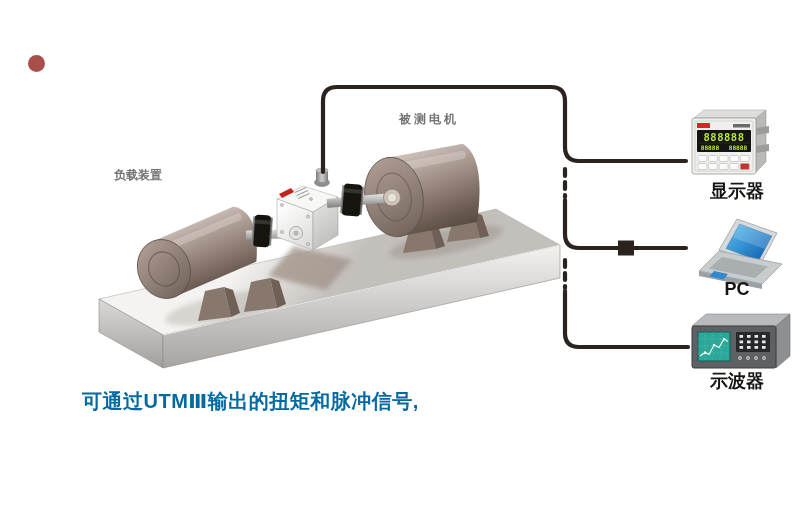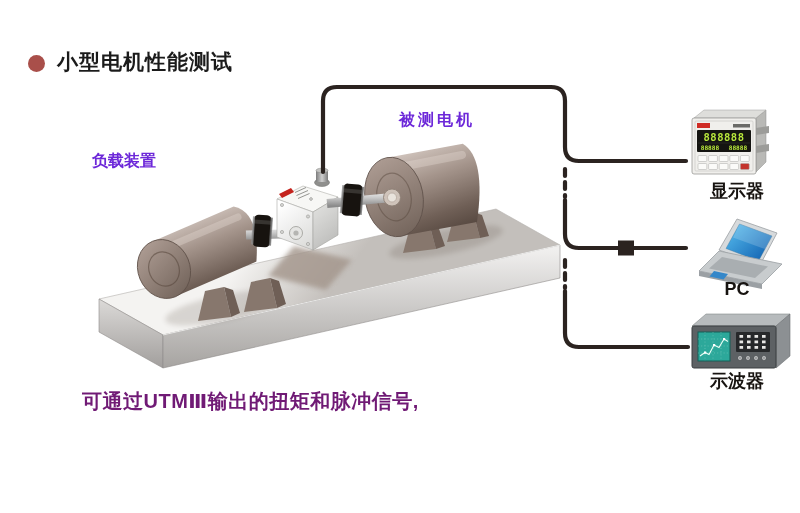--- a/index.html
+++ b/index.html
@@ -1,32 +1,31 @@
 <!DOCTYPE html>
 <html><head>
 <meta charset="utf-8">
 <style>
   html,body{margin:0;padding:0;background:#fff;}
   .stage{position:relative;width:800px;height:513px;background:#ffffff;overflow:hidden;
          font-family:"Liberation Sans","DejaVu Sans",sans-serif;}
   .abs{position:absolute;}
   .bullet{width:17px;height:17px;border-radius:50%;}
   .title{font-size:21px;font-weight:700;color:#1b1b1b;letter-spacing:1px;white-space:nowrap;}
-  .scene-label{font-size:16px;font-weight:700;color:#6d28d9;line-height:21px;white-space:nowrap;}
+  .scene-label{font-size:12px;font-weight:700;color:#737373;line-height:21px;white-space:nowrap;}
   .dev-label{width:130px;text-align:center;font-size:18px;font-weight:700;color:#171310;white-space:nowrap;}
-  .caption{font-size:20px;font-weight:700;color:#701a75;line-height:28px;letter-spacing:0.5px;white-space:nowrap;}
+  .caption{font-size:20px;font-weight:700;color:#0369a1;line-height:28px;letter-spacing:0.5px;white-space:nowrap;}
   svg{display:block;}
 </style>
 </head>
 <body>
 
 <div class="stage">
 
   <div class="abs bullet" style="left:28px;top:55px;background:#A94F4A;"></div>
-  <div class="abs title" style="left:57px;top:48px;">小型电机性能测试</div>
 
   <svg class="abs" style="left:0;top:0;" width="800" height="513" viewBox="0 0 800 513">
     <defs>
       <linearGradient id="platTop" gradientUnits="userSpaceOnUse" x1="260" y1="238" x2="332" y2="292">
         <stop offset="0" stop-color="#f4f3f1"></stop>
           <stop offset="1" stop-color="#c3bfbb"></stop>
       </linearGradient>
       <linearGradient id="platLeft" gradientUnits="userSpaceOnUse" x1="130" y1="300" x2="130" y2="372">
         <stop offset="0" stop-color="#dbd9d7"></stop>
           <stop offset="1" stop-color="#9e9b99"></stop>
@@ -259,21 +258,21 @@
         <circle cx="756" cy="358" r="2.2" fill="#d5d7d8" stroke="#3f4244" stroke-width="0.5"></circle>
         <circle cx="764" cy="358" r="2.2" fill="#d5d7d8" stroke="#3f4244" stroke-width="0.5"></circle>
         <circle cx="740" cy="358" r="0.7" fill="#3f4244"></circle>
           <circle cx="748" cy="358" r="0.7" fill="#3f4244"></circle>
         <circle cx="756" cy="358" r="0.7" fill="#3f4244"></circle>
           <circle cx="764" cy="358" r="0.7" fill="#3f4244"></circle>
       </g>
     </g>
   </svg>
 
-  <div class="abs scene-label" style="left:92px;top:150px;width:92px;">
+  <div class="abs scene-label" style="left:92px;top:165px;width:92px;text-align:center;">
     <div>负载装置</div>
   </div>
   <div class="abs scene-label" style="left:399px;top:109px;letter-spacing:3px;">被测电机</div>
 
   <div class="abs dev-label" style="left:672px;top:179px;">显示器</div>
   <div class="abs dev-label" style="left:672px;top:279px;">PC</div>
   <div class="abs dev-label" style="left:672px;top:369px;">示波器</div>
 
   <div class="abs caption" style="left:82px;top:387px;">
     <div>可通过UTMⅢ输出的扭矩和脉冲信号,</div>

